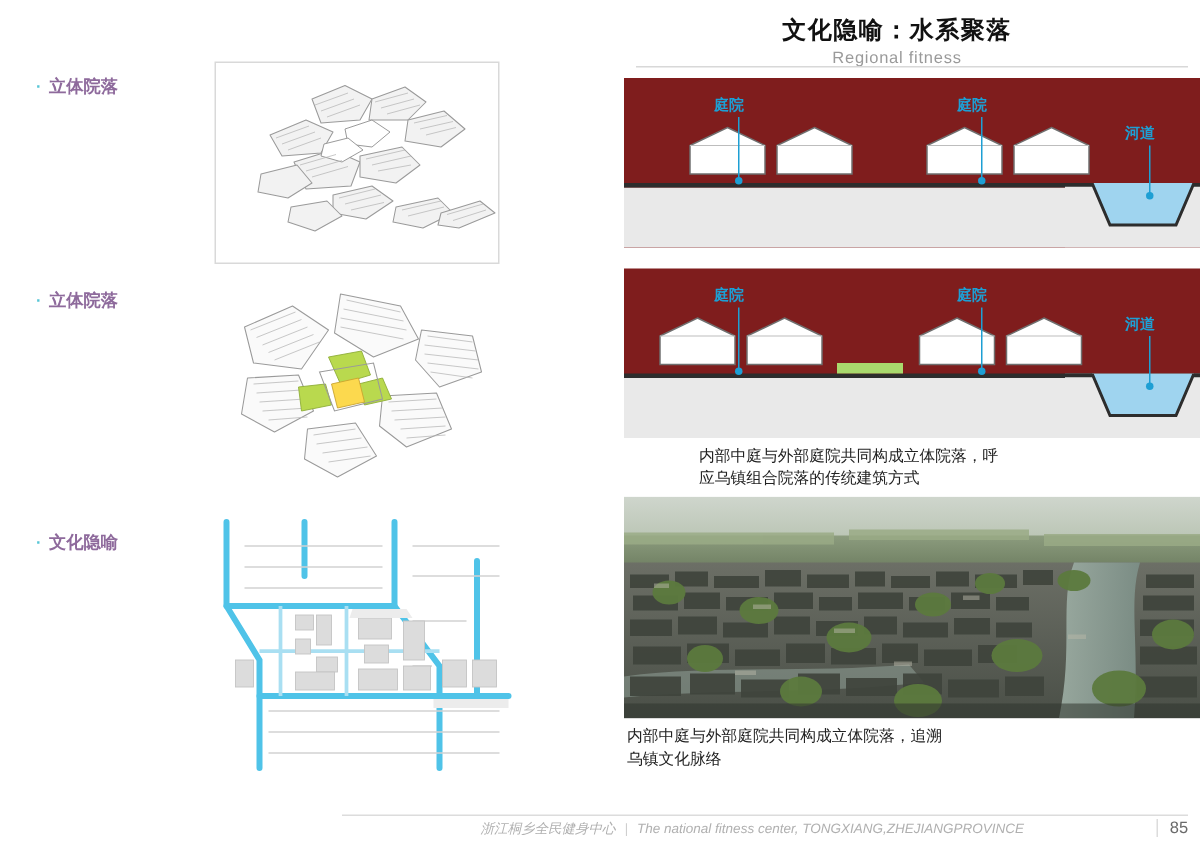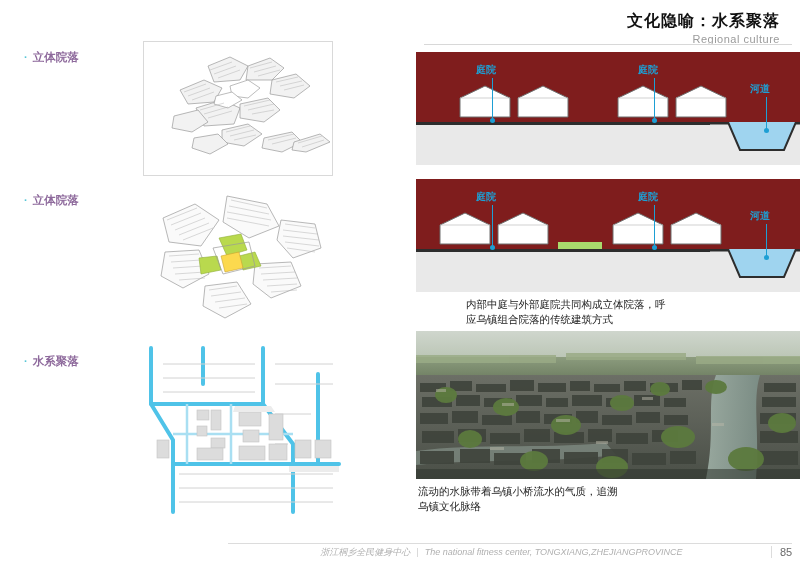--- a/index.html
+++ b/index.html
@@ -15,21 +15,21 @@
     overflow: hidden;
   }
 
   
   .header {
     position: absolute;
     top: 0;
     left: 416px;
     width: 384px;
     height: 52px;
-    text-align: right;
+    text-align: center;
     padding-right: 20px;
     box-sizing: border-box;
   }
   .header-cn {
     font-size: 16px;
     font-weight: bold;
     color: #111111;
     letter-spacing: 1px;
     margin-top: 12px;
     line-height: 18px;
@@ -188,21 +188,21 @@
     font-size: 11px;
     color: #6a6a6a;
     border-left: 1px solid #dcdcdc;
   }
 </style>
 </head>
 <body>
 
 <div class="header">
   <div class="header-cn">文化隐喻：水系聚落</div>
-  <div class="header-en">Regional culture</div>
+  <div class="header-en">Regional fitness</div>
   <div class="header-rule"></div>
 </div>
 
 <div class="left-col">
 
   <div class="lbl" style="left:24px; top:50px;">
     <span class="bullet">·</span><span>立体院落</span>
   </div>
 
   <div class="panel" style="left:143px; top:41px; width:190px; height:135px;">
@@ -268,21 +268,21 @@
       <g fill="#fcd94e" stroke="#cba52f" stroke-width="0.6">
         <polygon points="78,66 96,62 100,78 82,82"></polygon>
       </g>
       <g fill="none" stroke="#9a9a9a" stroke-width="0.7">
         <polygon points="70,58 106,52 112,76 80,84"></polygon>
       </g>
     </svg>
   </div>
 
   <div class="lbl" style="left:24px; top:354px;">
-    <span class="bullet">·</span><span>水系聚落</span>
+    <span class="bullet">·</span><span>文化隐喻</span>
   </div>
 
   <div class="panel noborder" style="left:143px; top:344px; width:200px; height:172px;">
     <svg width="200" height="172" viewBox="0 0 200 172">
       <g stroke="#4fc3e8" stroke-width="4" fill="none" stroke-linecap="round">
         <path d="M8,4 L8,60 L30,96 L30,168"></path>
         <path d="M8,60 L120,60"></path>
         <path d="M120,4 L120,60 L150,100 L150,168"></path>
         <path d="M30,120 L196,120"></path>
         <path d="M60,4 L60,40"></path>
@@ -537,21 +537,21 @@
           <rect x="226" y="66" width="11" height="3"></rect>
         <rect x="74" y="116" width="14" height="3"></rect>
           <rect x="180" y="110" width="12" height="3"></rect>
         <rect x="296" y="92" width="12" height="3"></rect>
       </g>
 
       <rect x="0" y="138" width="384" height="10" fill="#2f352d" opacity="0.55"></rect>
     </svg>
   </div>
 
-  <div class="caption" style="white-space: pre-line;">流动的水脉带着乌镇小桥流水的气质，追溯
+  <div class="caption" style="white-space: pre-line;">内部中庭与外部庭院共同构成立体院落，追溯
 乌镇文化脉络</div>
 </div>
 
 <div class="footer-line"></div>
 <div class="footer">
   <div class="footer-text">
     <span>浙江桐乡全民健身中心</span><span class="footer-sep">|</span><span>The national fitness center,  TONGXIANG,ZHEJIANGPROVINCE</span>
   </div>
   <div class="footer-page">85</div>
 </div>

